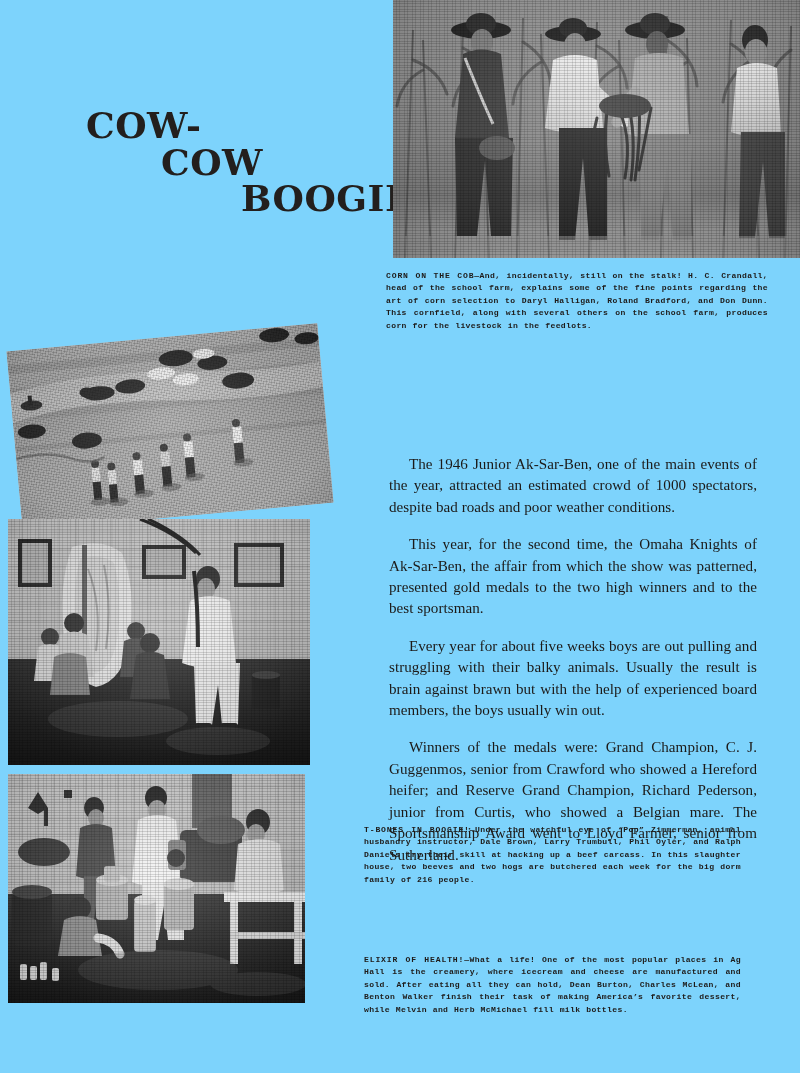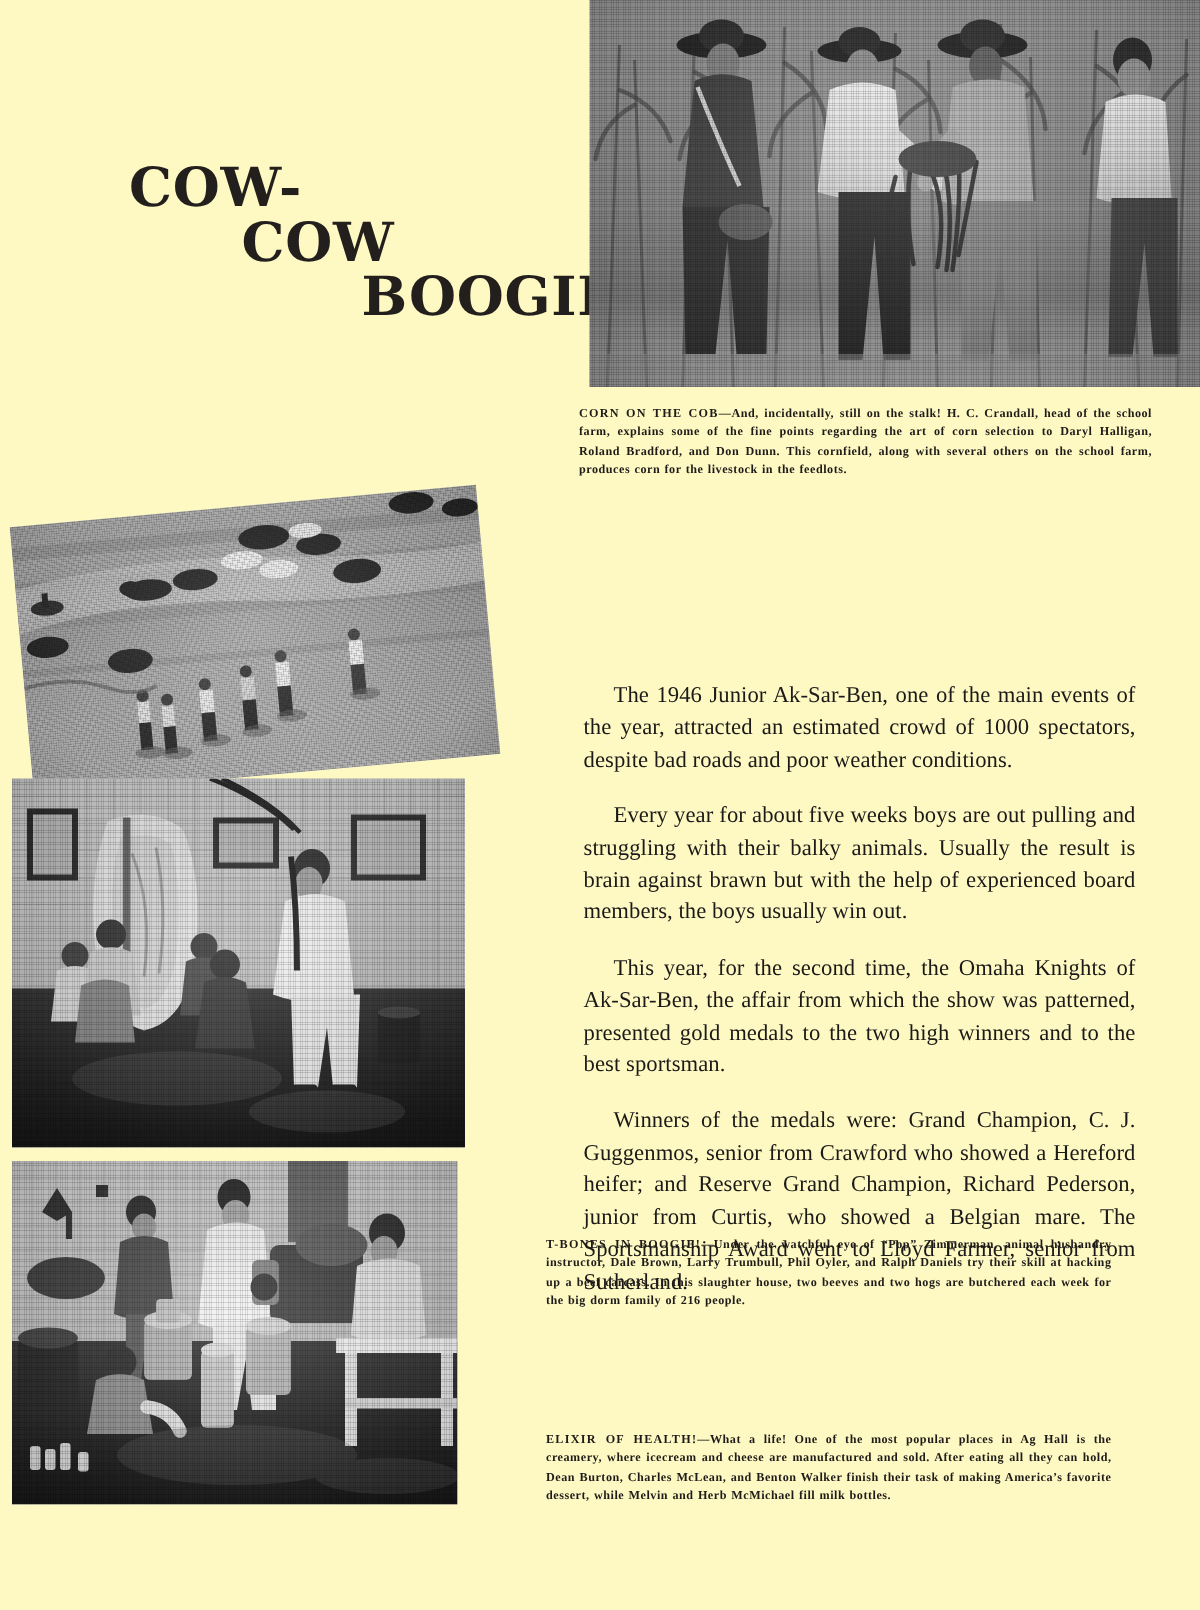--- a/index.html
+++ b/index.html
@@ -6,21 +6,21 @@
   html,body{margin:0;padding:0;}
   body{
     width:800px;height:1073px;
     background:#ffffff;
     font-family:"Liberation Serif", serif;
     overflow:hidden;
   }
   .page{
     position:relative;
     width:800px;height:1073px;
-    background:#fef9c3;
+    background:#7dd3fc;
     overflow:hidden;
   }
   
   .title{
     position:absolute;
     font-family:"DejaVu Serif", serif;
     font-weight:700;
     color:#231f1d;
     letter-spacing:0.5px;
     white-space:nowrap;
@@ -59,21 +59,21 @@
   
   #photo-cattle{left:14px;top:337px;width:312px;height:180px;transform:rotate(-5.2deg);transform-origin:50% 50%;}
   
   #photo-slaughter{left:8px;top:519px;width:302px;height:246px;}
   
   #photo-creamery{left:8px;top:774px;width:297px;height:229px;}
 
   
   .caption{
     position:absolute;
-    font-family:Liberation Serif, serif;
+    font-family:Liberation Mono, monospace;
     font-size:8.1px;
     line-height:12.4px;
     color:#1e1b19;
     text-align:justify;
     letter-spacing:.35px;
     word-spacing:.5px;
     font-weight:600;
   }
   .caption b{font-weight:700;letter-spacing:.85px;}
   #caption-corn{left:386px;top:270px;width:382px;}
@@ -492,22 +492,22 @@
           <ellipse cx="250" cy="210" rx="48" ry="12"></ellipse>
         </g>
       </svg>
     </div>
     <div class="grain"></div>
     <div class="vign"></div>
   </div>
 
   <div id="body-copy">
     <p>The 1946 Junior Ak-Sar-Ben, one of the main events of the year, attracted an estimated crowd of 1000 spectators, despite bad roads and poor weather conditions.</p>
+    <p>This year, for the second time, the Omaha Knights of Ak-Sar-Ben, the affair from which the show was patterned, presented gold medals to the two high winners and to the best sportsman.</p>
     <p>Every year for about five weeks boys are out pulling and struggling with their balky animals.  Usually the result is brain against brawn but with the help of experienced board members, the boys usually win out.</p>
-    <p>This year, for the second time, the Omaha Knights of Ak-Sar-Ben, the affair from which the show was patterned, presented gold medals to the two high winners and to the best sportsman.</p>
     <p>Winners of the medals were: Grand Champion, C. J. Guggenmos, senior from Crawford who showed a Hereford heifer; and Reserve Grand Champion, Richard Pederson, junior from Curtis, who showed a Belgian mare.  The Sportsmanship Award went to Lloyd Farmer, senior from Sutherland.</p>
   </div>
 
   <div class="caption" id="caption-tbones">
     <b>T-BONES IN BOOGIE!</b><span>—Under the watchful eye of “Pop” Zimmerman, animal husbandry instructor, Dale Brown, Larry Trumbull, Phil Oyler, and Ralph Daniels try their skill at hacking up a beef carcass.  In this slaughter house, two beeves and two hogs are butchered each week for the big dorm family of 216 people.</span>
   </div>
 
   <div class="caption" id="caption-elixir">
     <b>ELIXIR OF HEALTH!</b><span>—What a life!  One of the most popular places in Ag Hall is the creamery, where icecream and cheese are manufactured and sold.  After eating all they can hold, Dean Burton, Charles McLean, and Benton Walker finish their task of making America’s favorite dessert, while Melvin and Herb McMichael fill milk bottles.</span>
   </div>

